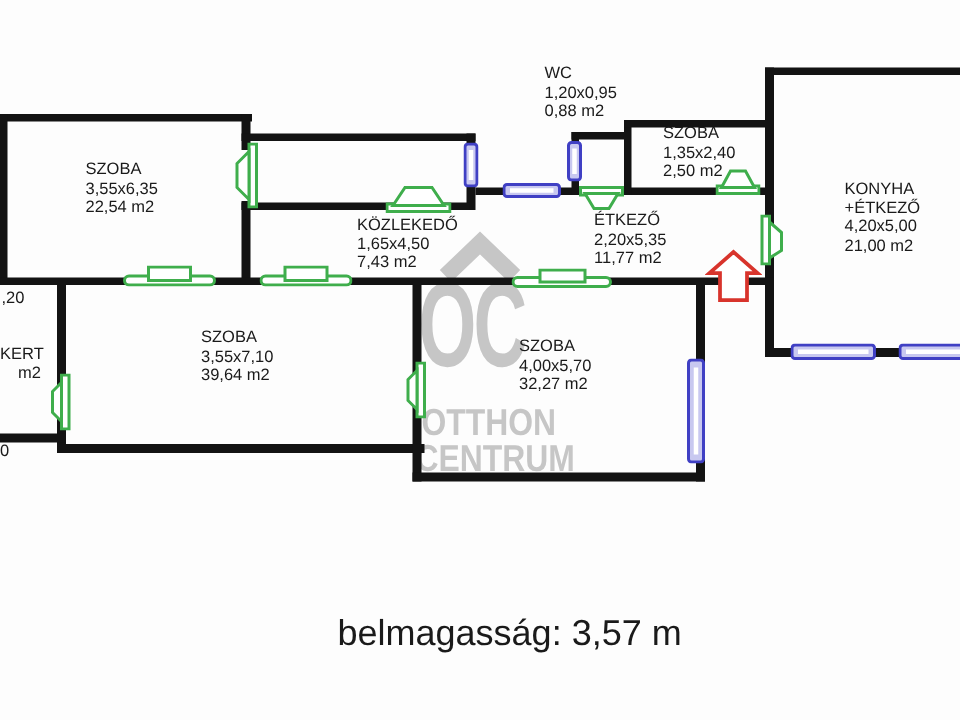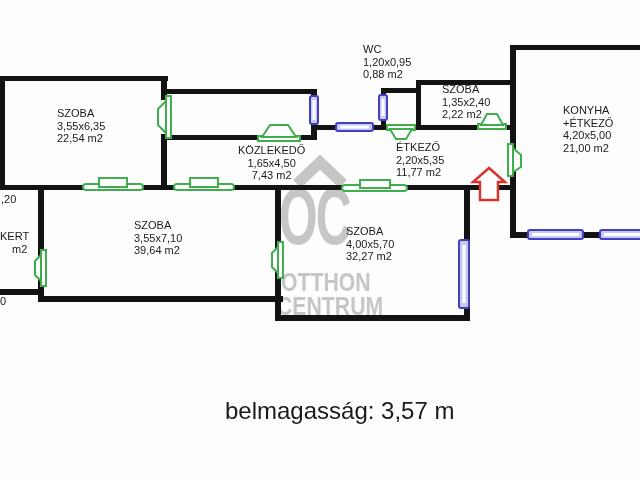--- a/index.html
+++ b/index.html
@@ -8,21 +8,21 @@
   .wall{position:absolute;background:var(--wall,#131313);z-index:2;}
   .marker{position:absolute;z-index:3;line-height:0;}
   .label{position:absolute;z-index:4;font-size:11px;line-height:12.5px;color:var(--text,#1a1a1a);white-space:nowrap;}
   .label span{display:block;}
   .frag{position:absolute;z-index:4;font-size:11px;color:var(--text,#1a1a1a);white-space:nowrap;}
   #watermark{position:absolute;z-index:1;left:0;top:0;width:640px;height:480px;color:var(--wm,#c6c6c6);}
   .wm-txt{position:absolute;font-weight:bold;transform-origin:left top;letter-spacing:0;line-height:1;}
   #wm-oc{left:279px;top:177px;font-size:80px;transform:scaleX(0.62);letter-spacing:-3px;}
   #wm-otthon{left:281px;top:270px;font-size:25px;transform:scaleX(0.85);}
   #wm-centrum{left:277px;top:294px;font-size:25px;transform:scaleX(0.85);}
-  #footer{position:absolute;z-index:4;left:225px;top:397px;font-size:24px;color:var(--text,#1a1a1a);white-space:nowrap;}
+  #footer{position:absolute;z-index:4;left:225px;top:409px;font-size:24px;color:var(--text,#1a1a1a);white-space:nowrap;}
 </style>
 </head>
 <body>
 
 <div id="stage">
 
   <div id="watermark">
     <div class="marker" style="left:292px;top:154px;">
       <svg width="56" height="34" viewBox="0 0 56 34">
           <path d="M5,30 L28,8 L51,30" style="stroke:var(--wm,#c6c6c6);stroke-width:11;fill:none;"></path>
@@ -167,33 +167,33 @@
     <span>22,54 m2</span>
   </div>
   <div class="label" style="left:363px;top:43px;">
     <span>WC</span>
     <span>1,20x0,95</span>
     <span>0,88 m2</span>
   </div>
   <div class="label" style="left:442px;top:83px;">
     <span>SZOBA</span>
     <span>1,35x2,40</span>
-    <span>2,22 m2</span>
-  </div>
-  <div class="label" style="left:238px;top:144px;text-align:center;">
+    <span>2,50 m2</span>
+  </div>
+  <div class="label" style="left:238px;top:144px;">
     <span>KÖZLEKEDŐ</span>
     <span>1,65x4,50</span>
     <span>7,43 m2</span>
   </div>
   <div class="label" style="left:396px;top:141px;">
     <span>ÉTKEZŐ</span>
     <span>2,20x5,35</span>
     <span>11,77 m2</span>
   </div>
-  <div class="label" style="left:563px;top:104px;">
+  <div class="label" style="left:563px;top:120px;">
     <span>KONYHA</span>
     <span>+ÉTKEZŐ</span>
     <span>4,20x5,00</span>
     <span>21,00 m2</span>
   </div>
   <div class="label" style="left:134px;top:219px;">
     <span>SZOBA</span>
     <span>3,55x7,10</span>
     <span>39,64 m2</span>
   </div>

